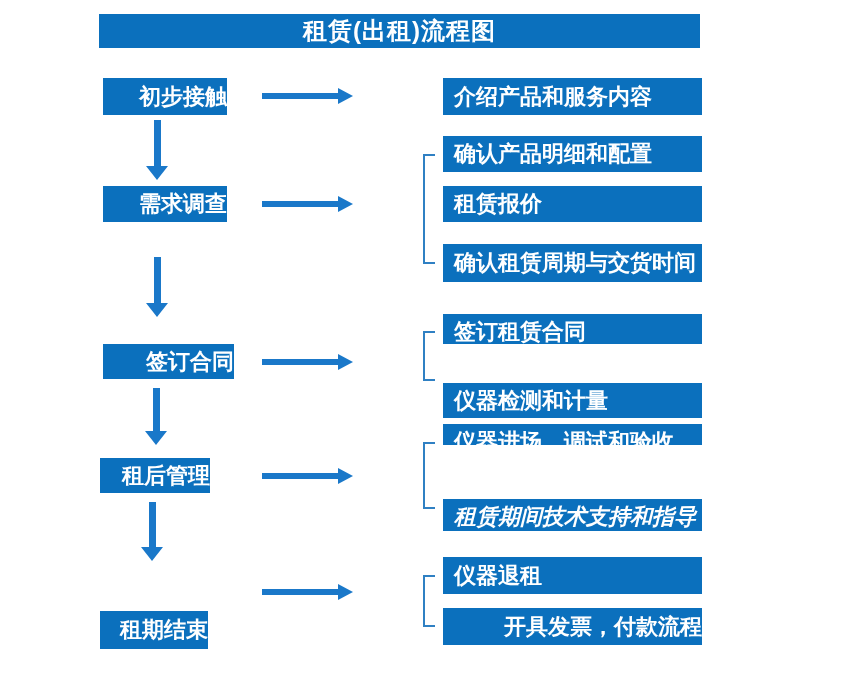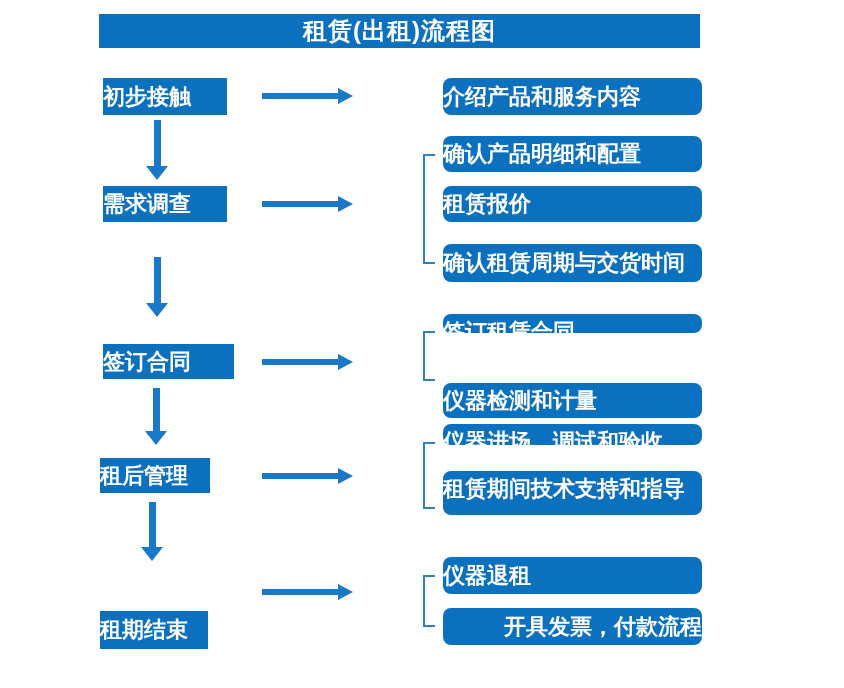--- a/index.html
+++ b/index.html
@@ -25,22 +25,22 @@
     text-align:center;line-height:34px;
     letter-spacing:1px;
   }
   .box{
     position:absolute;
     background:var(--box-blue);
     color:var(--text);
     font-size:22px;font-weight:bold;
     white-space:nowrap;overflow:hidden;
   }
-  .left-box{text-align:left;}
-  .right-box{left:443px;width:259px;box-sizing:border-box;text-align:left;border-radius:8px;}
+  .left-box{text-align:right;}
+  .right-box{left:443px;width:259px;padding-left:11px;box-sizing:border-box;text-align:left;}
   .harrow{
     position:absolute;left:262px;width:91px;height:16px;
     display:flex;align-items:center;
   }
   .harrow .shaft{flex:1;height:6px;background:var(--arrow-blue);}
   .harrow .head{
     width:0;height:0;
     border-top:8px solid transparent;
     border-bottom:8px solid transparent;
     border-left:15px solid var(--arrow-blue);
@@ -119,22 +119,22 @@
   <div class="bracket" style="top:331px;height:50px;"></div>
   <div class="bracket" style="top:442px;height:67px;"></div>
   <div class="bracket" style="top:575px;height:52px;"></div>
 
   <div class="box right-box" style="top:78px;height:37px;line-height:37px;">介绍产品和服务内容</div>
 
   <div class="box right-box" style="top:136px;height:36px;line-height:36px;">确认产品明细和配置</div>
   <div class="box right-box" style="top:186px;height:36px;line-height:36px;">租赁报价</div>
   <div class="box right-box" style="top:244px;height:38px;line-height:38px;">确认租赁周期与交货时间</div>
 
-  <div class="box right-box" style="top:314px;height:19px;line-height:35px;">签订租赁合同</div>
+  <div class="box right-box" style="top:314px;height:30px;line-height:35px;">签订租赁合同</div>
   <div class="box right-box" style="top:363px;height:35px;line-height:35px;margin-top:20px;">仪器检测和计量</div>
 
   <div class="box right-box" style="top:424px;height:21px;line-height:36px;">仪器进场、调试和验收</div>
-  <div class="box right-box" style="top:471px;height:44px;line-height:36px;">租赁期间技术支持和指导</div>
+  <div class="box right-box" style="top:499px;height:32px;line-height:36px;font-style:italic;">租赁期间技术支持和指导</div>
 
   <div class="box right-box" style="top:557px;height:37px;line-height:37px;">仪器退租</div>
   <div class="box right-box" style="top:608px;height:37px;line-height:37px;text-align:right;">开具发票，付款流程</div>
 
 </div>
 
 </body></html>

